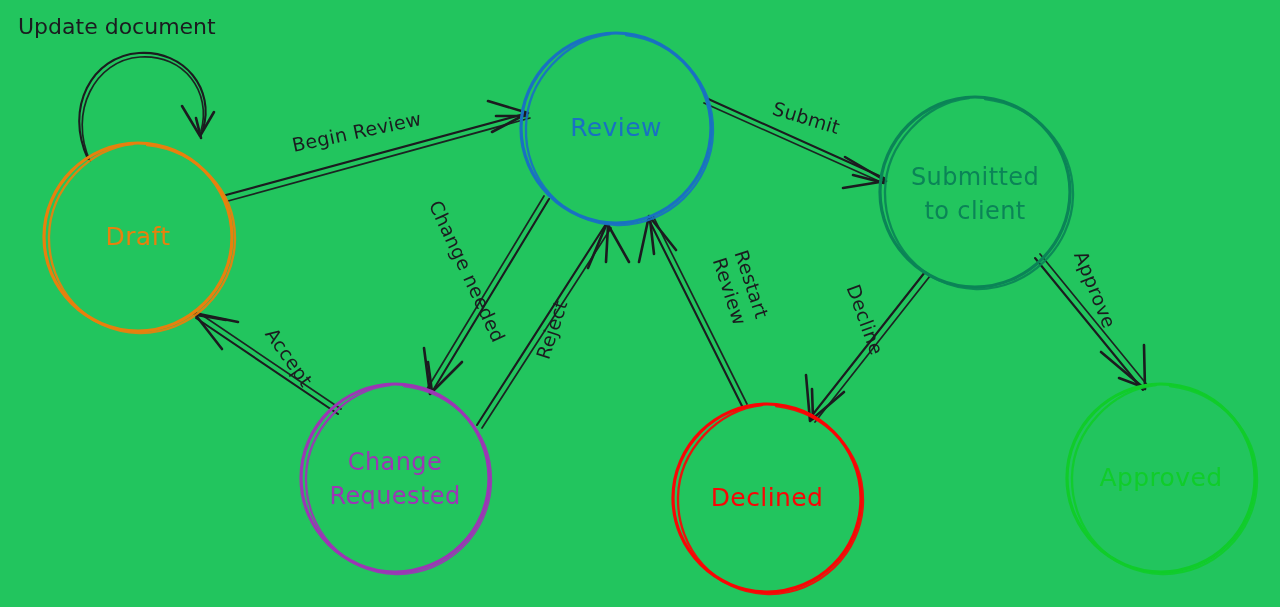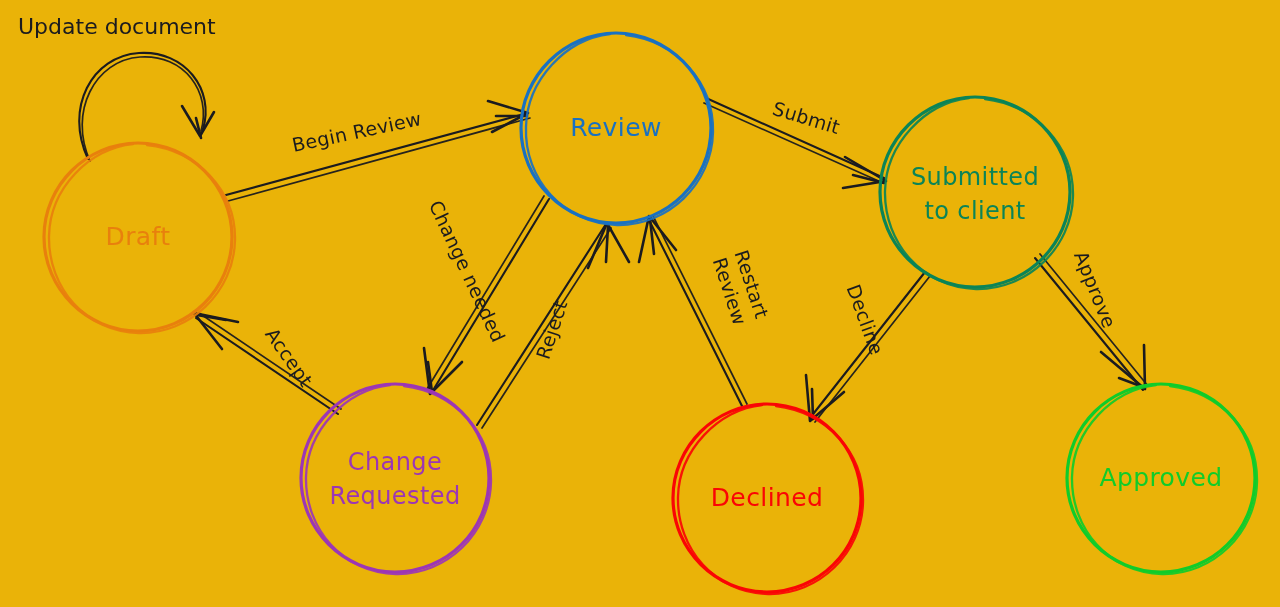--- a/index.html
+++ b/index.html
@@ -10,21 +10,21 @@
   body {
     width: 1280px;
     height: 607px;
     overflow: hidden;
     font-family: "DejaVu Sans", sans-serif;
   }
   #diagram-root {
     position: relative;
     width: 1280px;
     height: 607px;
-    background: #eab308;
+    background: #22c55e;
   }
   svg#state-diagram {
     display: block;
     width: 1280px;
     height: 607px;
   }
   .node-shape {
     fill: none;
     stroke-linecap: round;
     stroke-linejoin: round;

